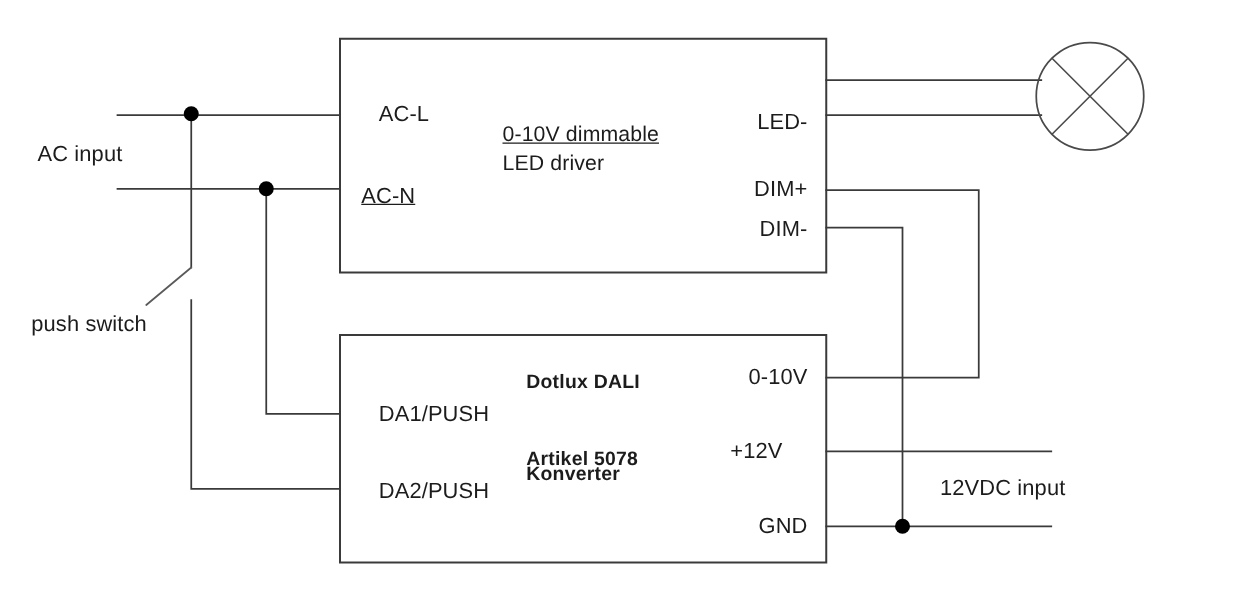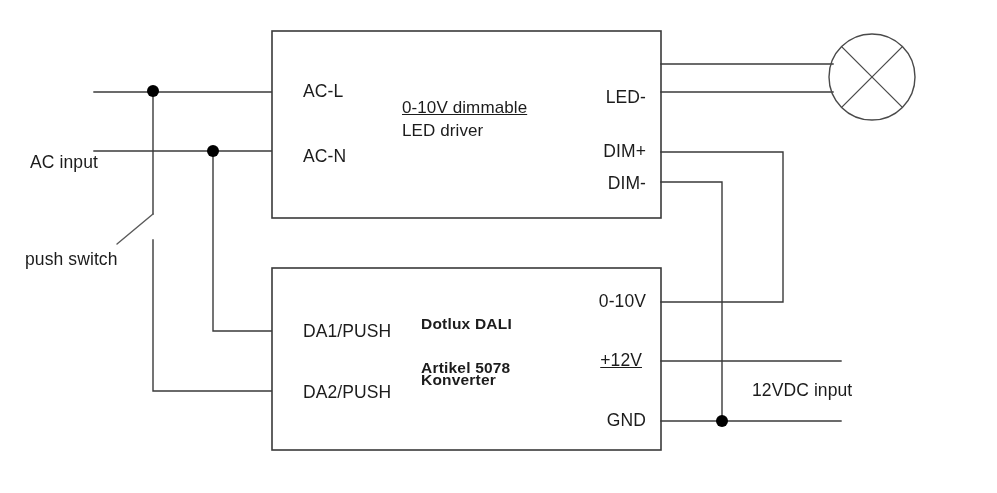--- a/index.html
+++ b/index.html
@@ -124,40 +124,40 @@
     <g>
       <path class="wire" d="M 661 361 L 841 361"></path>
       <path class="wire" d="M 661 421 L 841 421"></path>
     </g>
 
     <circle class="junction-dot" cx="153" cy="91" r="6"></circle>
     <circle class="junction-dot" cx="213" cy="151" r="6"></circle>
     <circle class="junction-dot" cx="722" cy="421" r="6"></circle>
   </svg>
 
-  <div class="lbl lbl-external" style="left:30px; top:112px;margin-top:39px;">AC input</div>
+  <div class="lbl lbl-external" style="left:30px; top:112px;">AC input</div>
 
   <div class="lbl lbl-external" style="left:25px; top:248px;">push switch</div>
 
   <div class="lbl lbl-external" style="left:752px; top:379px;">12VDC input</div>
 
   <div class="lbl lbl-terminal" style="left:303px; top:80px;">AC-L</div>
-  <div class="lbl lbl-terminal" style="left:303px; top:145px;">AC-N</div>
+  <div class="lbl lbl-terminal" style="left:289px; top:145px;text-decoration:underline;">AC-N</div>
 
   <div class="lbl lbl-device" style="left:402px; top:97px;text-decoration:underline;">0-10V dimmable</div>
   <div class="lbl lbl-device" style="left:402px; top:120px;">LED driver</div>
 
   <div class="lbl lbl-terminal lbl-terminal-right" style="left:536px; top:86px; width:110px;">LED-</div>
   <div class="lbl lbl-terminal lbl-terminal-right" style="left:536px; top:172px; width:110px;">DIM-</div>
   <div class="lbl lbl-terminal lbl-terminal-right" style="left:536px; top:140px; width:110px;">DIM+</div>
 
   <div class="lbl lbl-terminal" style="left:303px; top:320px;">DA1/PUSH</div>
   <div class="lbl lbl-terminal" style="left:303px; top:381px;">DA2/PUSH</div>
 
-  <div class="lbl lbl-device-bold" style="left:421px; top:314px;">Dotlux DALI</div>
+  <div class="lbl lbl-device-bold" style="left:421px; top:296px;">Dotlux DALI</div>
   <div class="lbl lbl-device-bold" style="left:421px; top:334px;margin-top:36px;">Konverter</div>
   <div class="lbl lbl-device-bold" style="left:421px; top:358px;">Artikel 5078</div>
 
   <div class="lbl lbl-terminal lbl-terminal-right" style="left:536px; top:290px; width:110px;">0-10V</div>
-  <div class="lbl lbl-terminal lbl-terminal-right" style="left:532px; top:349px; width:110px;text-decoration:underline;">+12V</div>
+  <div class="lbl lbl-terminal lbl-terminal-right" style="left:516px; top:349px; width:110px;">+12V</div>
   <div class="lbl lbl-terminal lbl-terminal-right" style="left:536px; top:409px; width:110px;">GND</div>
 
 </div>
 
 </body></html>

